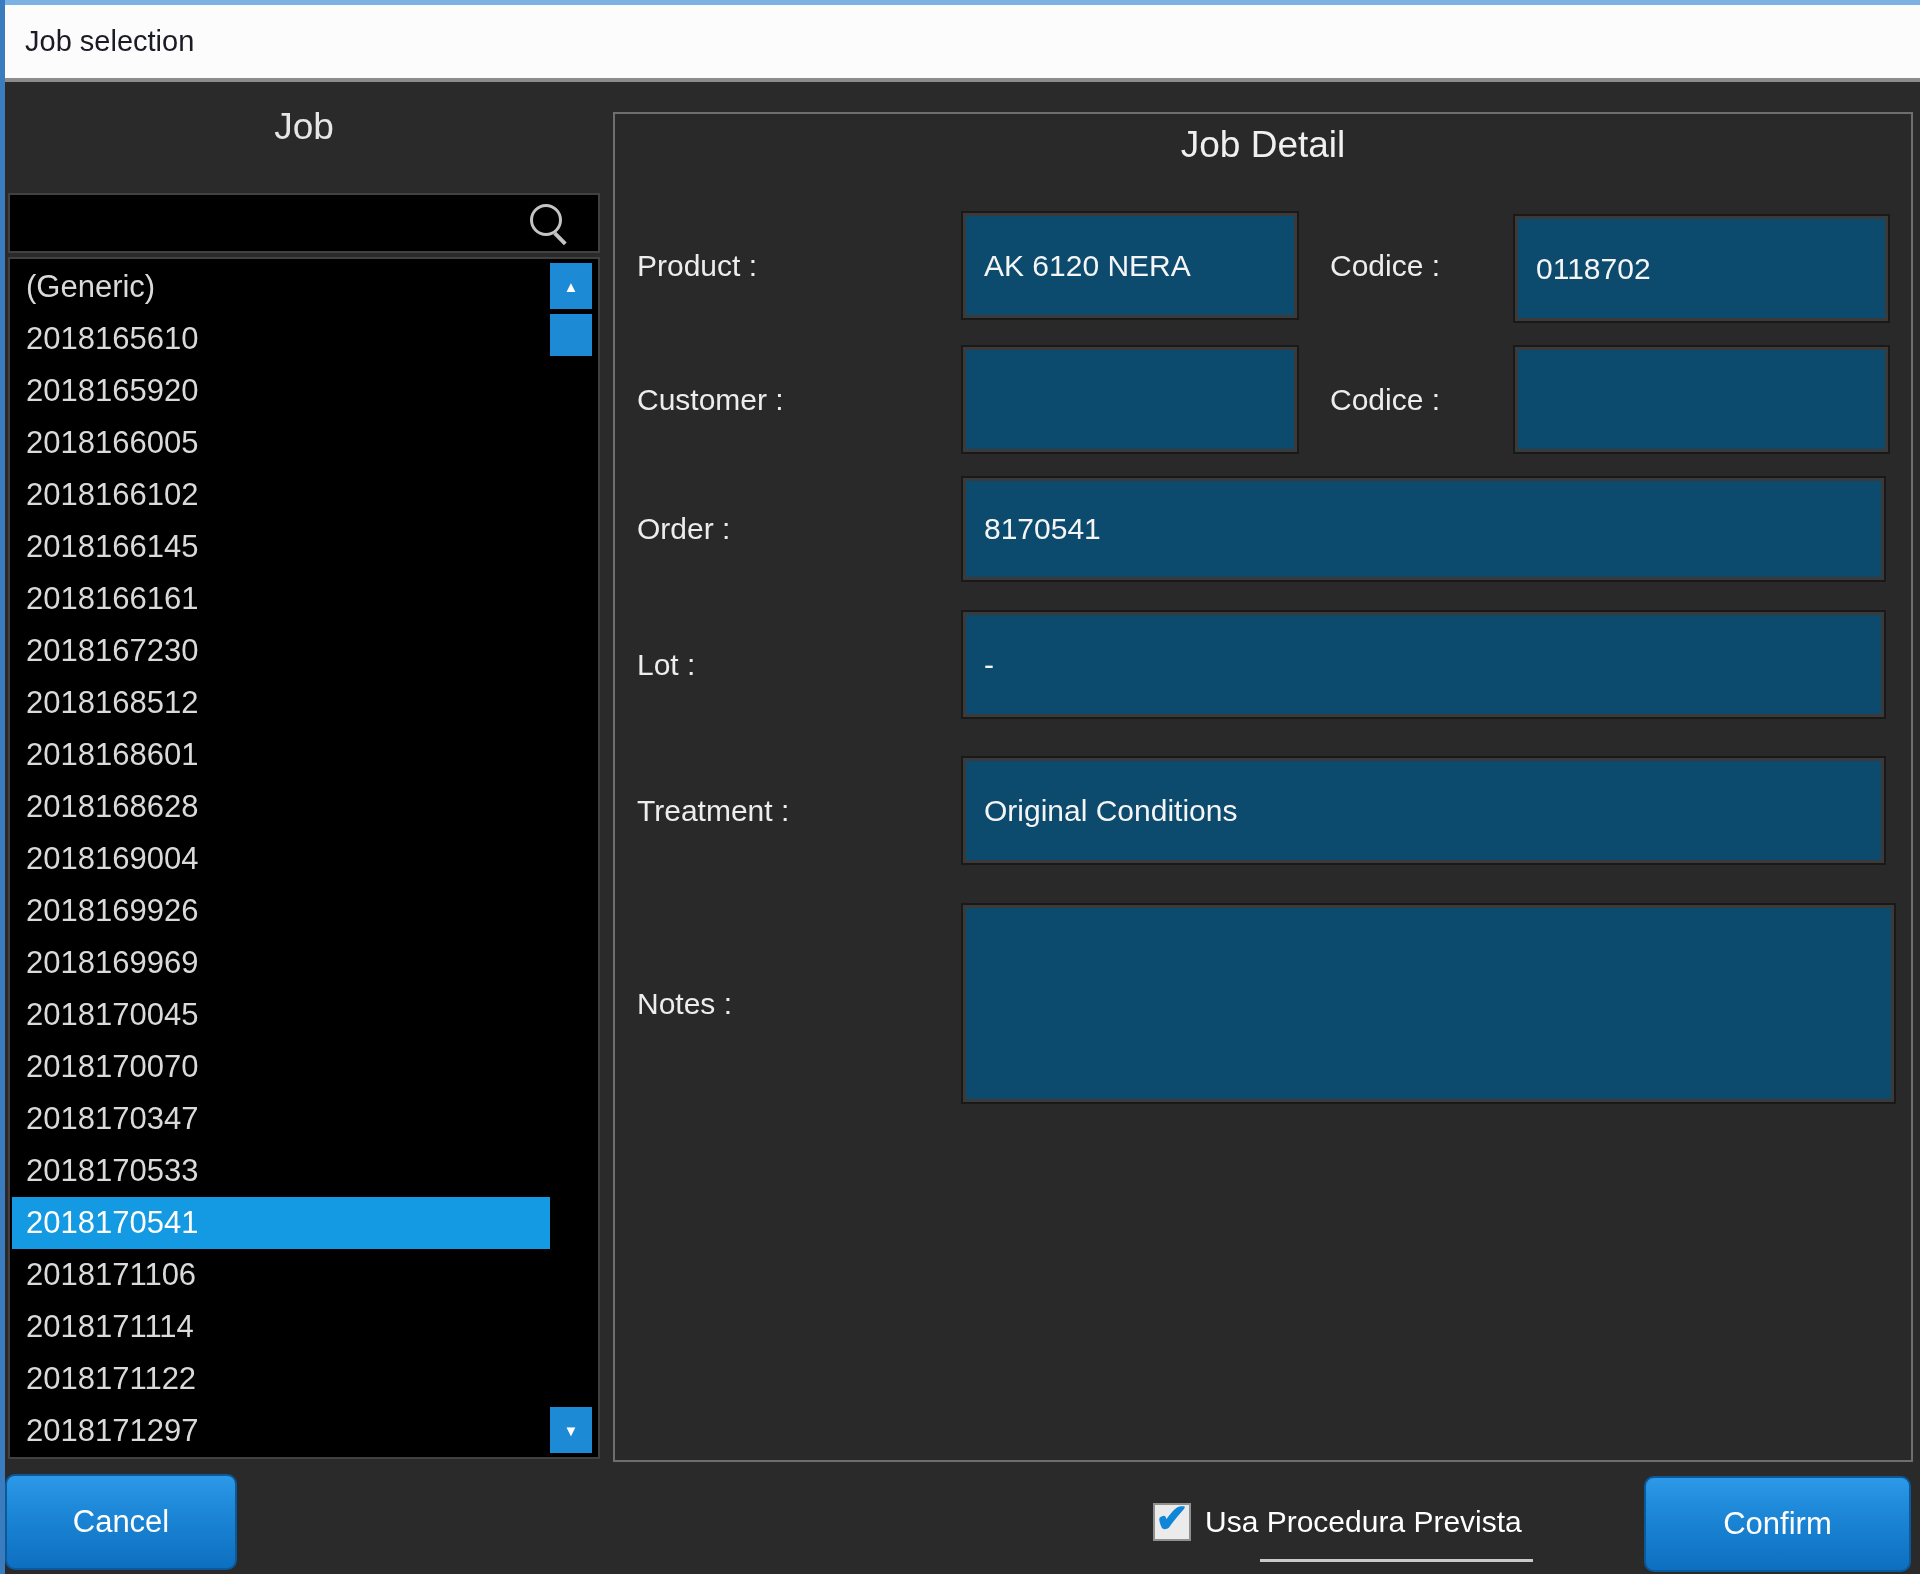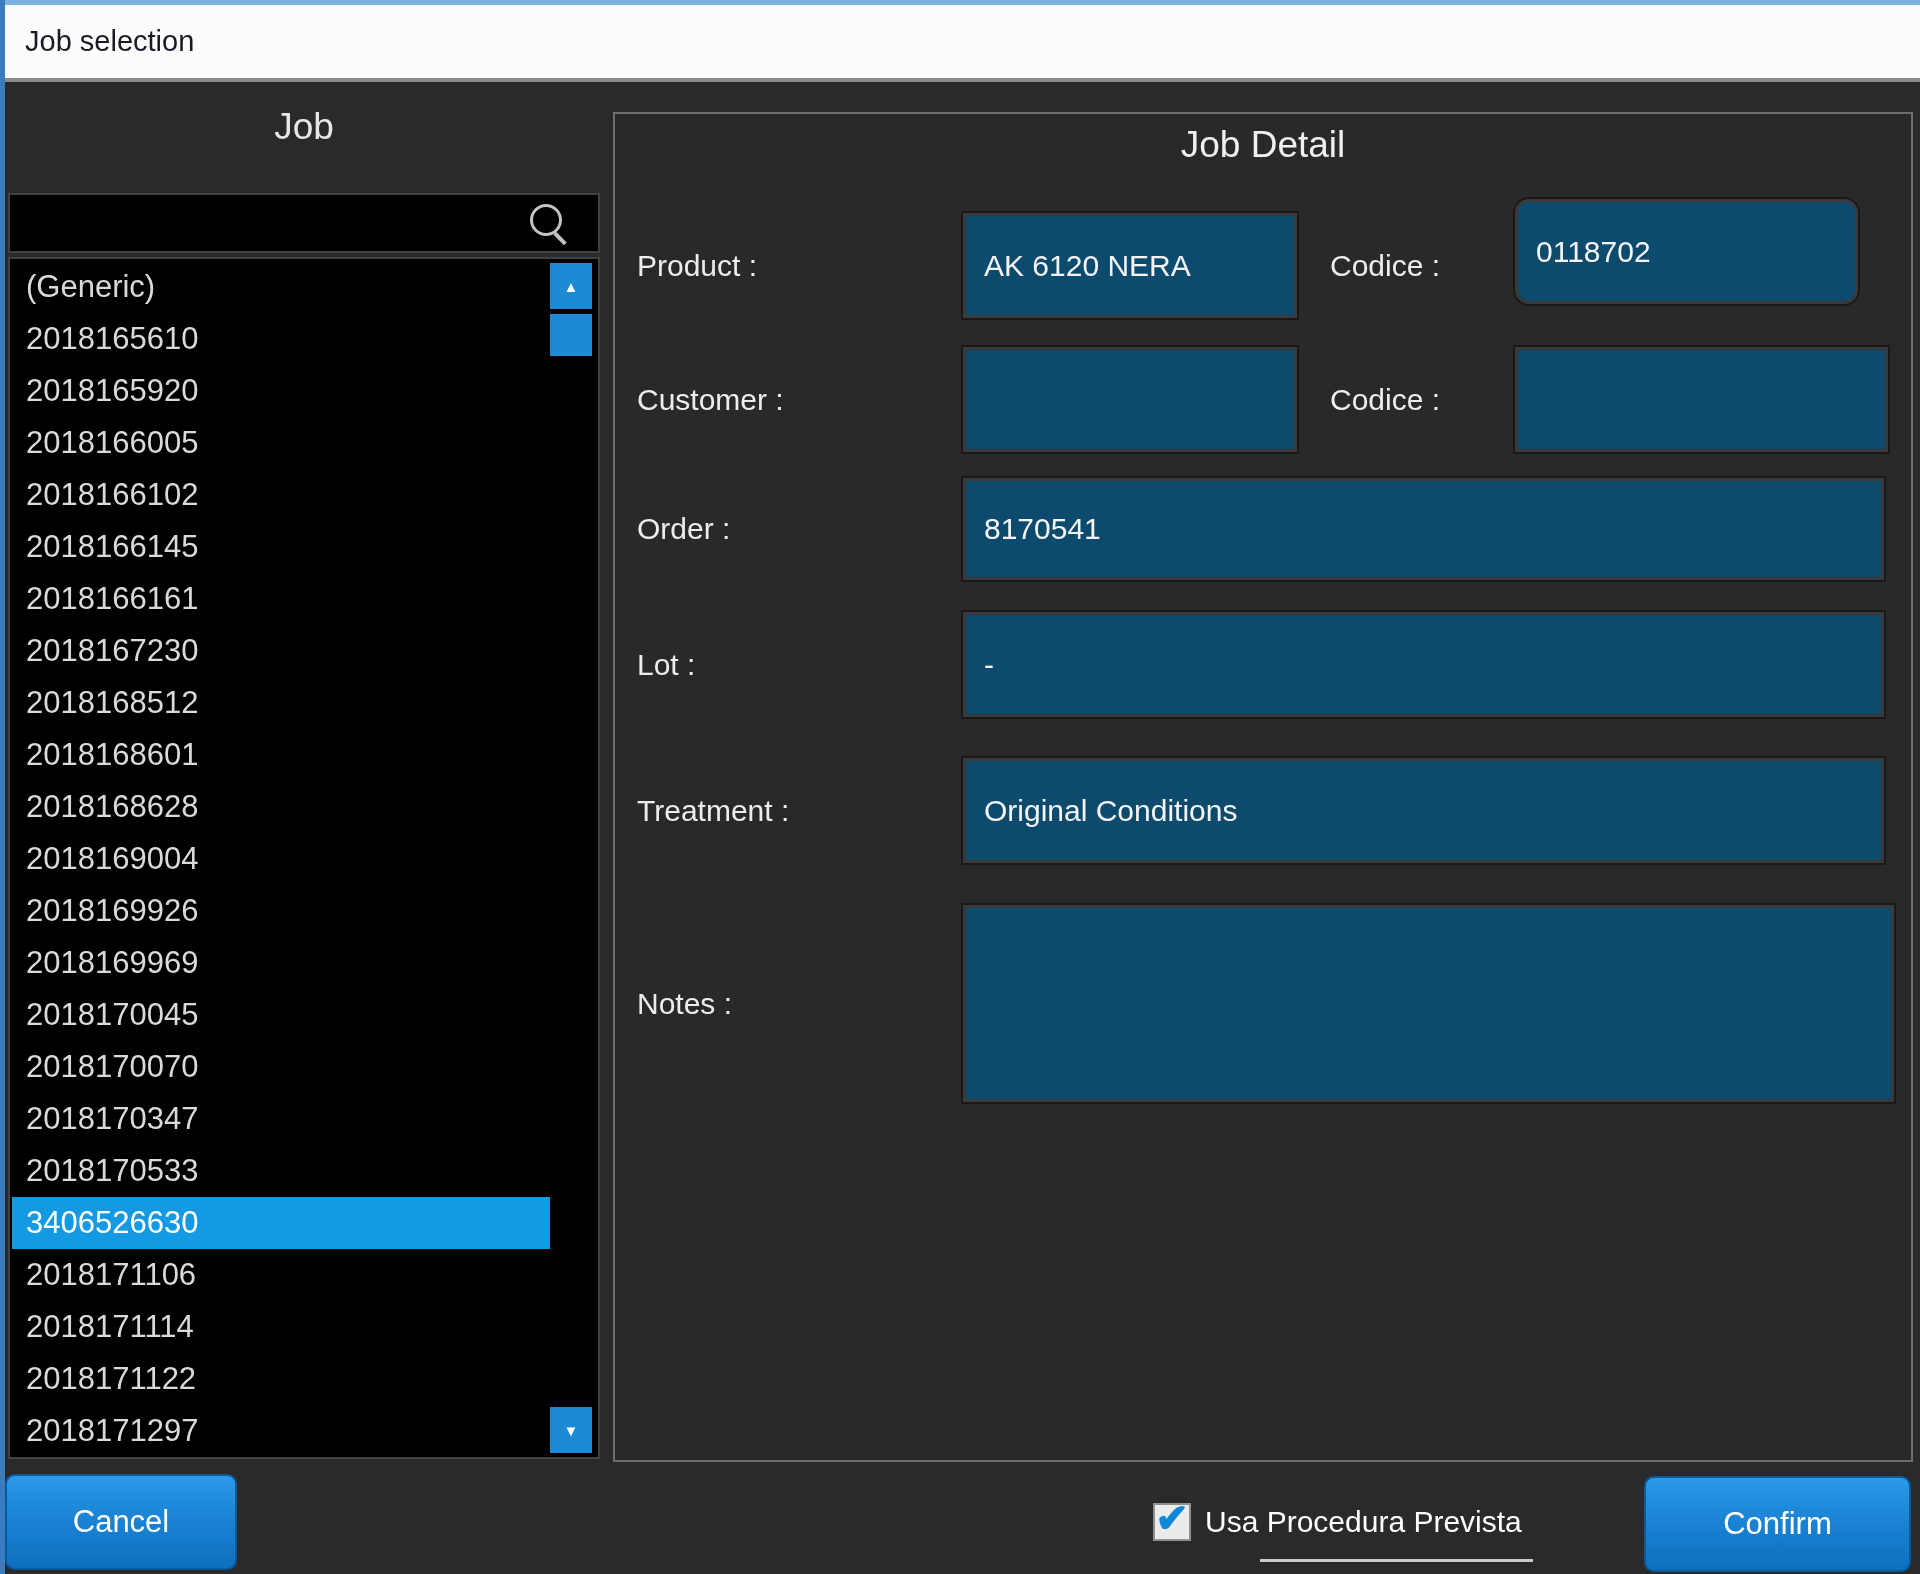--- a/index.html
+++ b/index.html
@@ -89,42 +89,42 @@
         <div class="job-row">2018168512</div>
         <div class="job-row">2018168601</div>
         <div class="job-row">2018168628</div>
         <div class="job-row">2018169004</div>
         <div class="job-row">2018169926</div>
         <div class="job-row">2018169969</div>
         <div class="job-row">2018170045</div>
         <div class="job-row">2018170070</div>
         <div class="job-row">2018170347</div>
         <div class="job-row">2018170533</div>
-        <div class="job-row selected">3406526630</div>
+        <div class="job-row selected">2018170541</div>
         <div class="job-row">2018171106</div>
         <div class="job-row">2018171114</div>
         <div class="job-row">2018171122</div>
         <div class="job-row">2018171297</div>
       </div>
     <div class="scrollbar">
       <div class="sb-btn sb-up"></div>
       <div class="sb-thumb"></div>
       <div class="sb-btn sb-down"></div>
     </div>
   </div>
 
   <div class="abs detail-panel"></div>
   <div class="abs flabel" style="top:213px;height:105px;">Product :</div>
 
   <div class="abs detail-title">Job Detail</div>
   <div class="abs field" style="left:963px;top:213px;width:334px;height:105px;">
     <span class="v">AK 6120 NERA</span>
   </div>
   <div class="abs flabel" style="left:1330px;top:213px;height:105px;">Codice :</div>
-  <div class="abs field" style="left:1515px;top:199px;width:343px;height:105px;border-radius:14px;">
+  <div class="abs field" style="left:1515px;top:216px;width:373px;height:105px;">
     <span class="v">0118702</span>
   </div>
 
   <div class="abs flabel" style="top:347px;height:105px;">Customer :</div>
   <div class="abs field" style="left:963px;top:347px;width:334px;height:105px;">
     <span class="v"></span>
   </div>
   <div class="abs flabel" style="left:1330px;top:347px;height:105px;">Codice :</div>
   <div class="abs field" style="left:1515px;top:347px;width:373px;height:105px;">
     <span class="v"></span>

